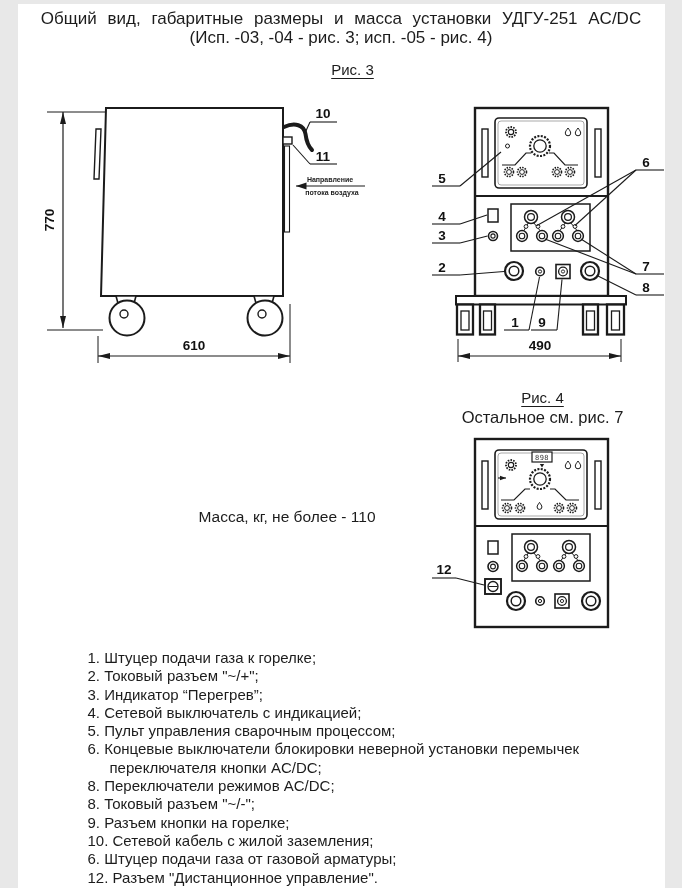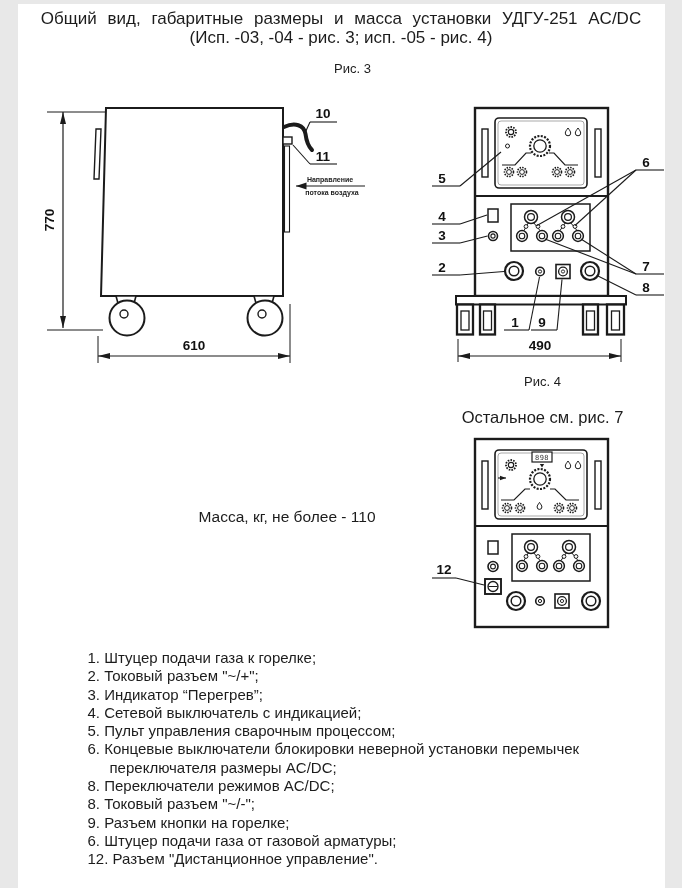--- a/index.html
+++ b/index.html
@@ -1,23 +1,23 @@
 <!DOCTYPE html>
 <html><head>
 <meta charset="utf-8">
 <style>
   html,body{margin:0;padding:0;background:#e8e8e8;}
   #page{position:relative;width:605px;height:888px;background:#ffffff;overflow:hidden;
         font-family:"Liberation Sans",sans-serif;color:#1c1c1c;margin:4px auto;padding-left:42px;}
   .abs{position:absolute;}
   .title1{left:0;right:0;top:5px;text-align:center;font-size:17px;word-spacing:6px;white-space:nowrap;}
   .title2{left:0;right:0;top:24px;text-align:center;font-size:17px;}
-  .figcap{font-size:13px;text-align:center;text-underline-offset:3px;}
+  .figcap{font-size:15px;text-align:center;text-decoration:underline;text-underline-offset:3px;}
   .fig3cap{left:280px;width:110px;top:57px;}
-  .fig4cap{left:470px;width:110px;top:370px;}
+  .fig4cap{left:470px;width:110px;top:385px;}
   .fig4note{left:400px;width:250px;top:404px;text-align:center;font-size:16.5px;}
   .massnote{left:181px;top:504px;font-size:15.5px;}
   .plist{left:70px;top:645px;width:595px;font-size:15px;line-height:18.3px;}
   .plist .cont{padding-left:22px;}
   svg{position:absolute;overflow:visible;}
   .ln{stroke:#1b1b1b;fill:none;}
   .fw{fill:#ffffff;stroke:#1b1b1b;}
   .fb{fill:#1b1b1b;stroke:none;}
   .ct{font:bold 13.5px "Liberation Sans",sans-serif;fill:#111;stroke:none;text-anchor:middle;}
   .sm{font:bold 7px "Liberation Sans",sans-serif;fill:#222;stroke:none;text-anchor:middle;}
@@ -370,21 +370,22 @@
 
   <div class="abs massnote">Масса, кг, не более - 110</div>
 
   <div class="abs plist">
     <div>1. Штуцер подачи газа к горелке;</div>
     <div>2. Токовый разъем "~/+";</div>
     <div>3. Индикатор “Перегрев”;</div>
     <div>4. Сетевой выключатель с индикацией;</div>
     <div>5. Пульт управления сварочным процессом;</div>
     <div>6. Концевые выключатели блокировки неверной установки перемычек</div>
-    <div class="cont">переключателя размеры AC/DC;</div>
+    <div class="cont">переключателя кнопки AC/DC;</div>
     <div>8. Переключатели режимов AC/DC;</div>
     <div>8. Токовый разъем "~/-";</div>
     <div>9. Разъем кнопки на горелке;</div>
+    <div>10. Сетевой кабель с жилой заземления;</div>
     <div>6. Штуцер подачи газа от газовой арматуры;</div>
     <div>12. Разъем "Дистанционное управление".</div>
   </div>
 
 </div>
 
 </body></html>

